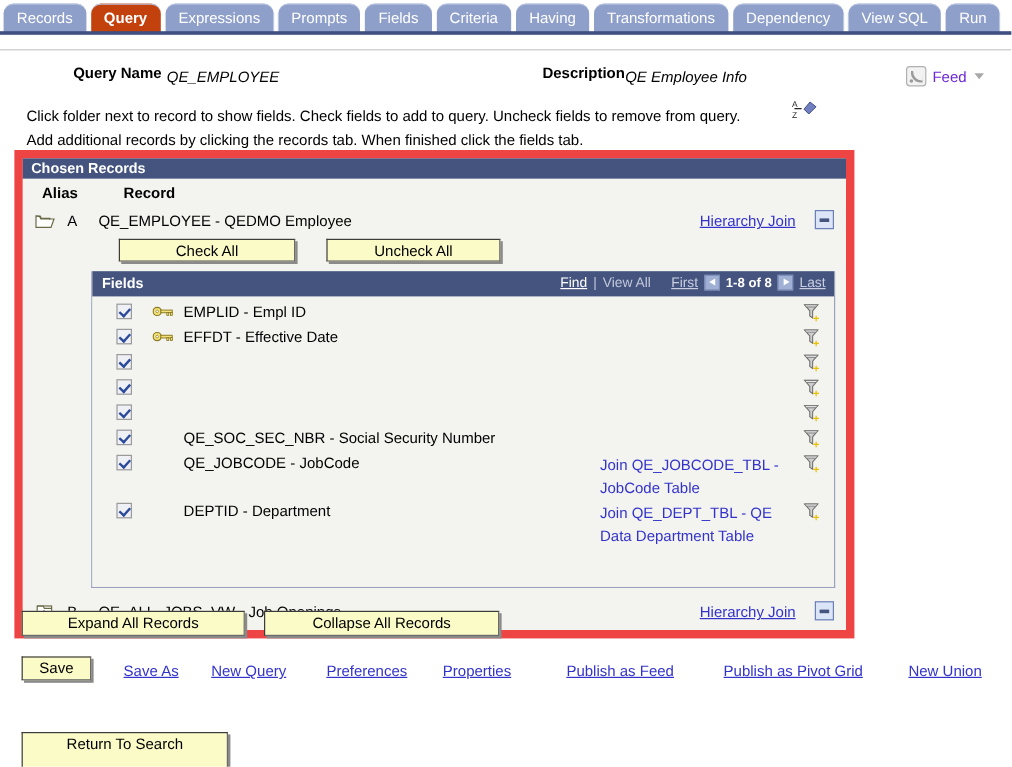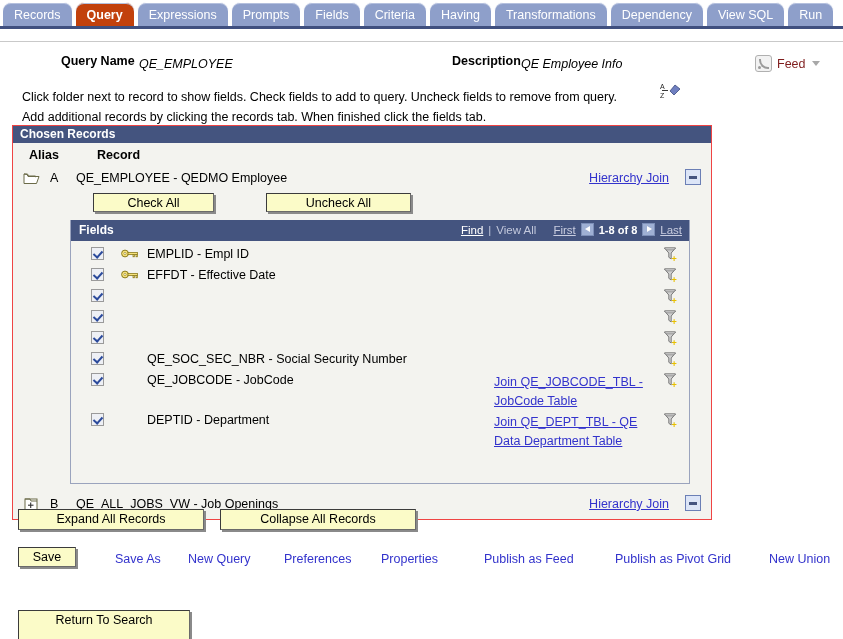--- a/index.html
+++ b/index.html
@@ -117,21 +117,21 @@
   .rss-icon::after {
     content: "";
     position: absolute;
     left: 3px; bottom: 2px;
     width: 8px; height: 8px;
     border: 2px solid #9a9a9a;
     border-top: none; border-right: none;
     border-radius: 0 0 0 9px;
   }
   .feed-link {
-    color: #7f1d1d;
+    color: #6d28d9;
     font-size: 12.5px;
     cursor: pointer;
   }
   .feed-caret {
     width: 0; height: 0;
     border-left: 4px solid transparent;
     border-right: 4px solid transparent;
     border-top: 5px solid #a8a8a8;
     margin-left: 1px;
     cursor: pointer;
@@ -150,21 +150,21 @@
     position: absolute;
     left: 660px; top: 81px;
     width: 24px; height: 20px;
   }
 
   
   .panel {
     position: absolute;
     left: 12px; top: 125px;
     width: 700px;
-    border: 1px solid #ef4444;
+    border: 7px solid #ef4444;
     background: #f3f3ef;
     box-sizing: border-box;
   }
   .panel-title {
     height: 17px;
     line-height: 17px;
     background: #44547f;
     color: #ffffff;
     font-weight: bold;
     font-size: 12px;
@@ -248,21 +248,21 @@
     cursor: pointer;
     user-select: none;
     box-sizing: border-box;
   }
 
   .checkall-row {
     position: relative;
     height: 28px;
   }
   #btn-check-all {
-    position: absolute; left: 80px; top: 1px; width: 121px;
+    position: absolute; left: 80px; top: 1px; width: 147px;
   }
   #btn-uncheck-all {
     position: absolute; left: 253px; top: 1px; width: 145px;
   }
 
   
   .fields-wrap {
     position: relative;
     margin: 0 0 0 57px;
     width: 620px;
@@ -351,21 +351,20 @@
     left: 76px; top: 2px;
     font-size: 12.5px;
     color: #000;
     white-space: nowrap;
   }
   .fjoin {
     position: absolute;
     left: 423px; top: 2px;
     width: 155px;
     color: #3333cc;
-    text-decoration: underline;
     font-size: 12.5px;
     line-height: 19px;
     cursor: pointer;
   }
   .ffunnel {
     position: absolute;
     right: 10px; top: 1px;
     width: 16px; height: 17px;
   }
 
@@ -391,23 +390,23 @@
     position: absolute;
     top: 552px;
     left: 0;
     width: 843px;
     height: 18px;
     font-size: 12.5px;
   }
   .footlink {
     position: absolute;
     color: #3333cc;
+    text-decoration: underline;
     cursor: pointer;
     white-space: nowrap;
-    margin-left: 12px;
   }
 </style>
 </head>
 <body>
 
 <div class="tabbar" id="tabbar">
     <div class="tab">Records</div>
     <div class="tab active">Query</div>
     <div class="tab">Expressions</div>
     <div class="tab">Prompts</div>

